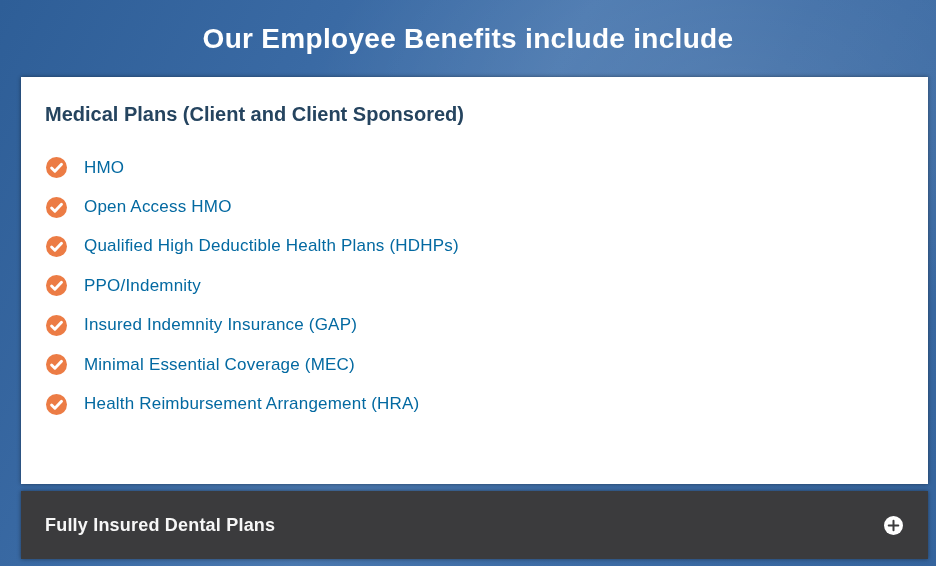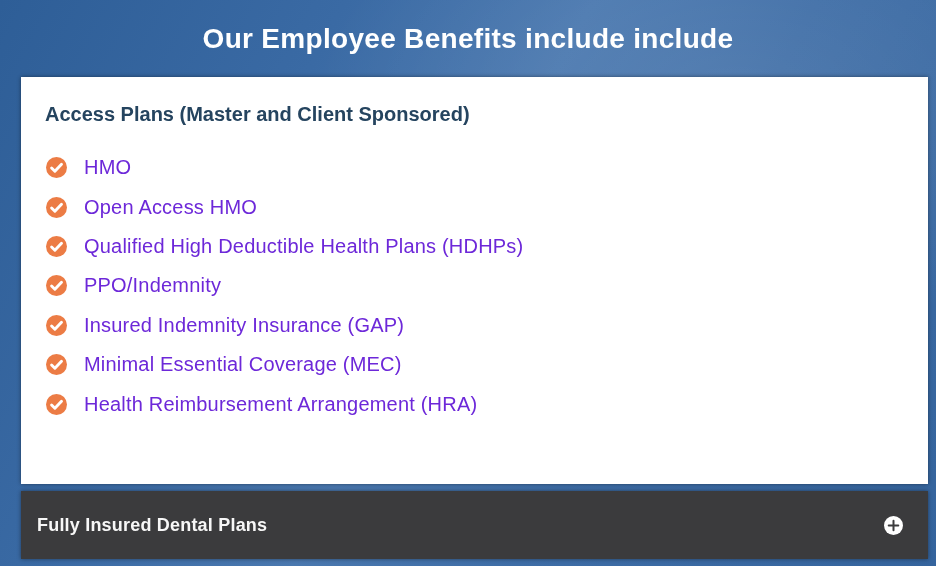--- a/index.html
+++ b/index.html
@@ -68,38 +68,38 @@
     padding-left: 1px;
   }
   .check-icon {
     width: 21px;
     height: 21px;
     flex: 0 0 21px;
     margin-right: 17px;
     display: block;
   }
   .benefit-label {
-    color: #6d28d9;
-    font-size: 20px;
+    color: #0369a1;
+    font-size: 17px;
     letter-spacing: 0.2px;
   }
 
   
   .panel-collapsed {
     position: absolute;
     left: 21px;
     top: 491px;
     width: 907px;
     height: 68px;
     background: #3b3b3d;
     box-shadow: 0 0 4px rgba(0,0,0,0.45);
     box-sizing: border-box;
     display: flex;
     align-items: center;
-    padding: 0 25px 0 16px;
+    padding: 0 25px 0 24px;
     cursor: pointer;
     text-align: right;
   }
   .collapsed-title {
     color: #f7f7f7;
     font-size: 18px;
     font-weight: bold;
     letter-spacing: 0.2px;
   }
   .plus-icon {
@@ -113,21 +113,21 @@
 </head>
 <body>
 
 <div class="page">
 
   <div class="section-header">
     <div class="section-title">Our Employee Benefits include include</div>
   </div>
 
   <div class="panel-card">
-    <h2 class="panel-heading">Access Plans (Master and Client Sponsored)</h2>
+    <h2 class="panel-heading">Medical Plans (Client and Client Sponsored)</h2>
 
     <ul class="benefit-list">
 
         <li>
           <svg class="check-icon" viewBox="0 0 21 21">
             <circle cx="10.5" cy="10.5" r="10.5" fill="#ec7c45"></circle>
             <path d="M5.6 11 l3.3 3.3 6.6-7" fill="none" stroke="#ffffff" stroke-width="2.9" stroke-linecap="round" stroke-linejoin="round"></path>
           </svg>
           <span class="benefit-label">HMO</span>
         </li>

